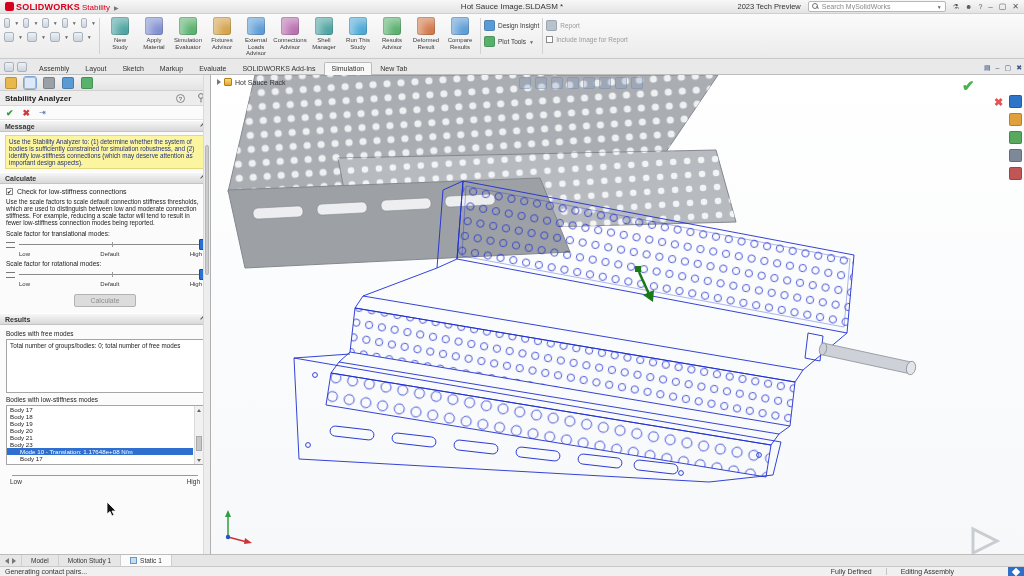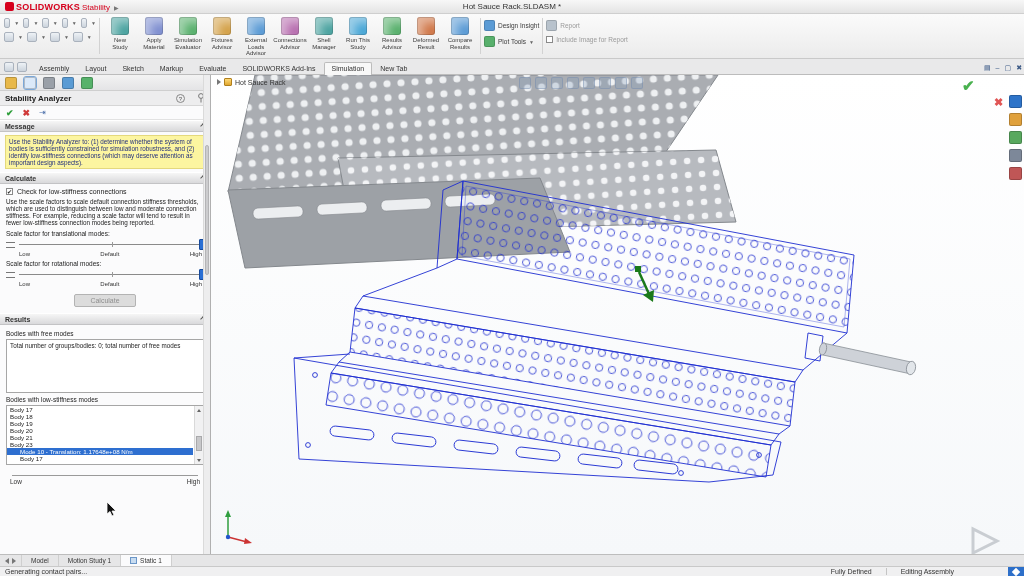--- a/index.html
+++ b/index.html
@@ -147,21 +147,37 @@
 </head>
 <body>
 
 <div class="titlebar">
   <div class="logo">
     <span class="logo-3ds"></span>
     <span class="logo-main">SOLIDWORKS</span>
     <span class="logo-sub">Stability</span>
     <span class="logo-caret">▶</span>
   </div>
-  <div class="doc-title">Hot Sauce Rack.SLDASM *</div>
+  <div class="doc-title">Hot Sauce Image.SLDASM *</div>
+  <div class="tb-right">
+    <span class="tech-preview">2023 Tech Preview</span>
+    <div class="searchbox">
+      <span class="mag"></span>
+      <span class="ph">Search MySolidWorks</span>
+      <span class="qa-caret">▼</span>
+    </div>
+    <span id="tb-icons" style="display:flex;gap:6px;align-items:center;">
+        <span class="tb-ic small">⚗</span>
+        <span class="tb-ic small">☻</span>
+        <span class="tb-ic small">?</span>
+        <span class="tb-ic">–</span>
+        <span class="tb-ic">▢</span>
+        <span class="tb-ic">✕</span>
+      </span>
+  </div>
 </div>
 
 <div class="ribbon">
   <div class="qa-col">
     <div class="qa-row" id="qa-row1">
         <div class="icon-sq"></div>
         <span class="qa-caret">▼</span>
         <div class="icon-sq"></div>
         <span class="qa-caret">▼</span>
         <div class="icon-sq"></div>

